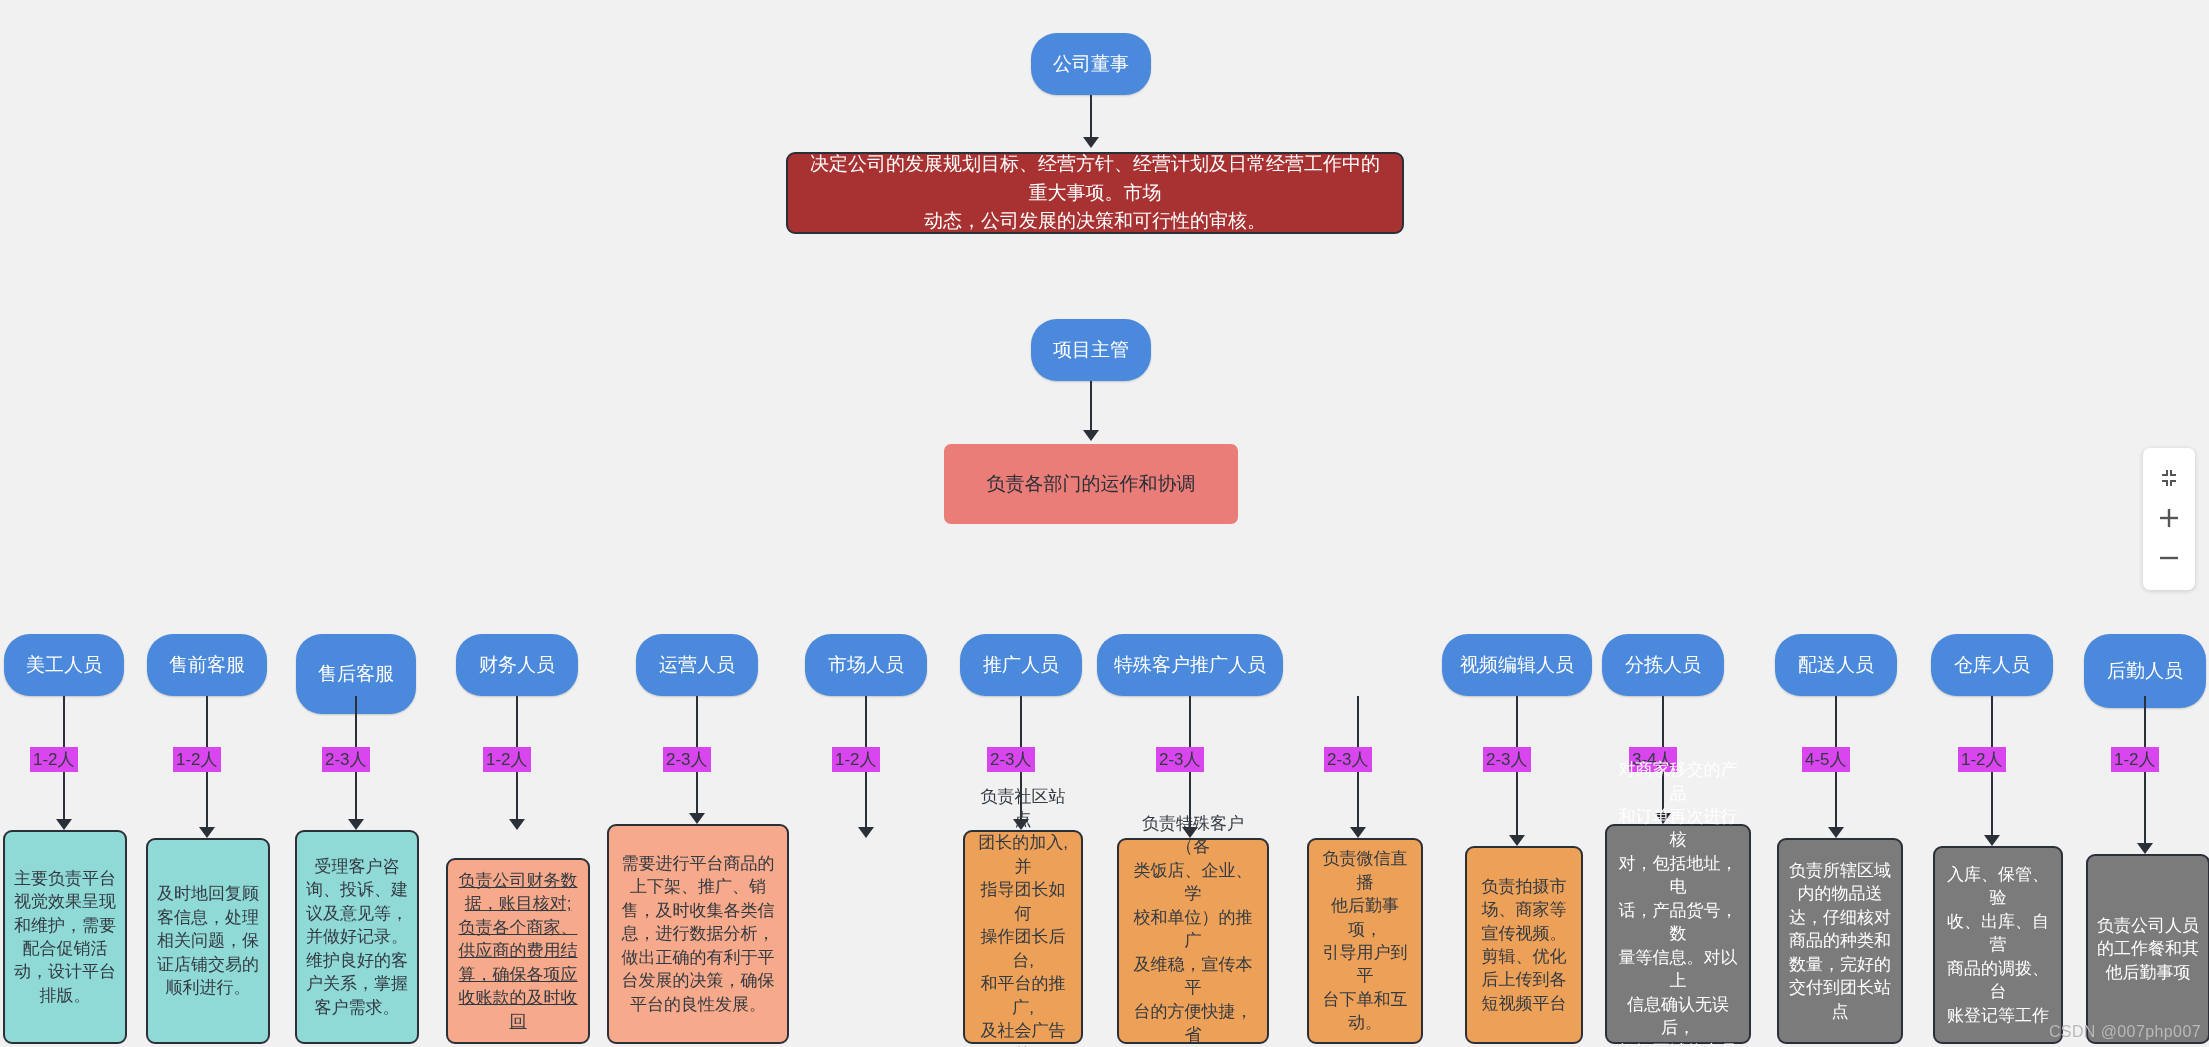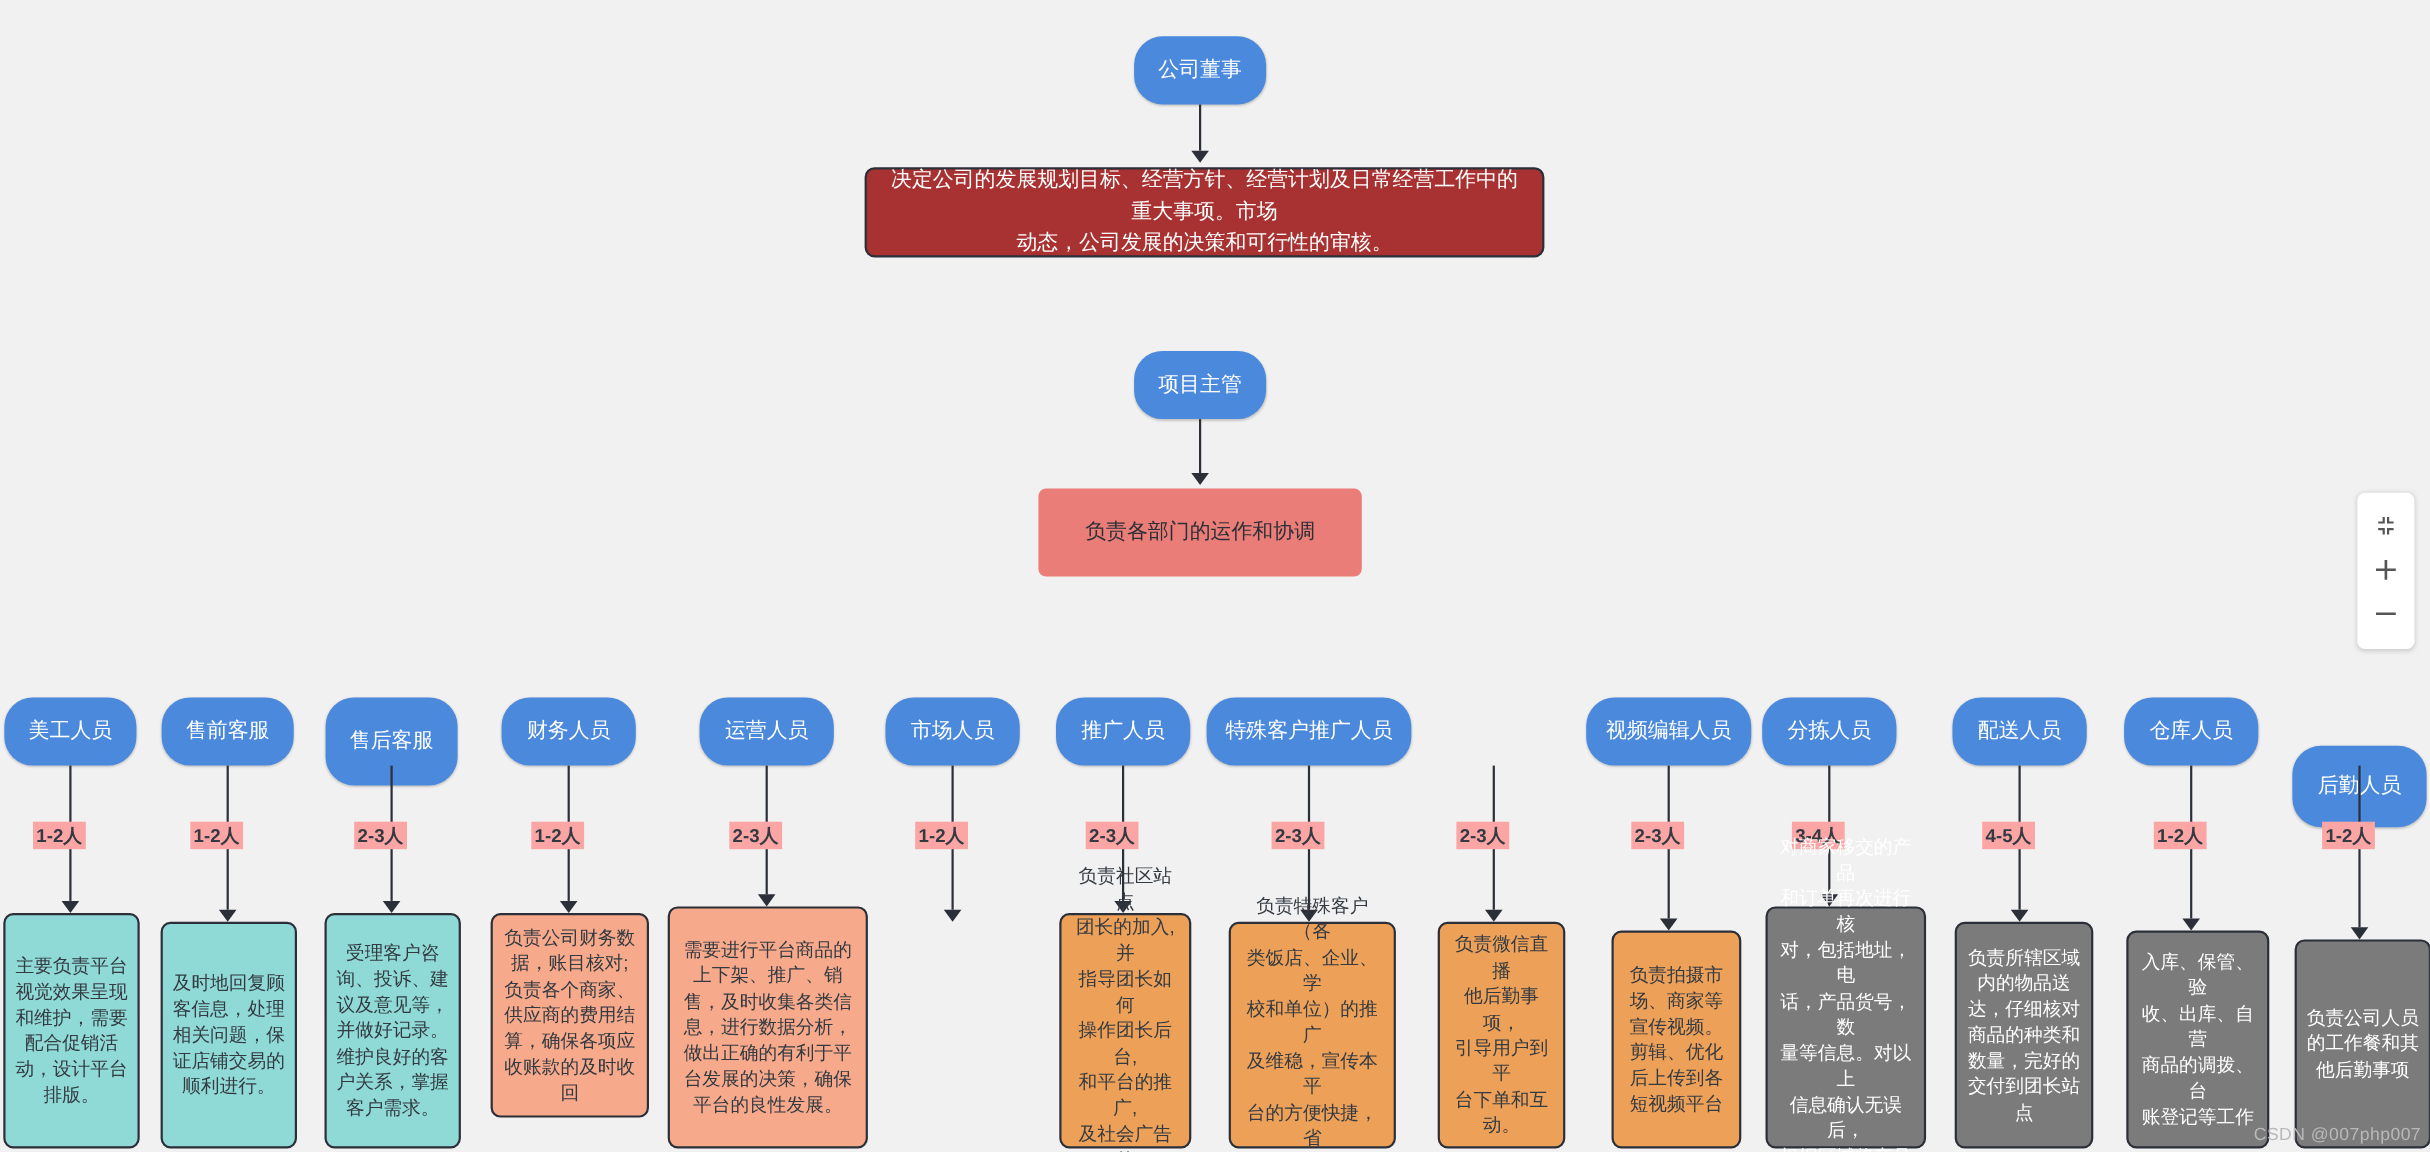--- a/index.html
+++ b/index.html
@@ -58,26 +58,25 @@
   
   .edge{position:absolute;background:#2b2f38;width:2.5px;}
   .arrowhead{
     position:absolute;width:0;height:0;
     border-left:8px solid transparent;
     border-right:8px solid transparent;
     border-top:11px solid #2b2f38;
   }
   .edge-label{
     position:absolute;
-    background:#fca5a5;
+    background:#d946ef;
     color:#333a41;
     font-size:17px;
     padding:1px 3px;
     white-space:nowrap;
-    font-weight:bold;
   }
 
   
   #zoomctl{
     position:absolute;right:14px;top:448px;
     width:52px;
     background:#ffffff;
     border-radius:7px;
     box-shadow:0 1px 5px rgba(0,0,0,.17);
     display:flex;flex-direction:column;align-items:center;
@@ -136,21 +135,21 @@
 询、投诉、建
 议及意见等，
 并做好记录。
 维护良好的客
 户关系，掌握
 客户需求。</div>
     <div class="node role" style="left: 456px; top: 634px; width: 122px; height: 62px;">财务人员</div>
     <div class="edge" style="left: 515.75px; top: 696px; height: 123px;"></div>
     <div class="arrowhead" style="left: 509px; top: 819px;"></div>
     <div class="edge-label" style="left: 483px; top: 747px;">1-2人</div>
-    <div class="node desc salmon" style="left: 446px; top: 830px; width: 144px; height: 186px;">负责公司财务数
+    <div class="node desc salmon" style="left: 446px; top: 858px; width: 144px; height: 186px; text-decoration: underline;">负责公司财务数
 据，账目核对;
 负责各个商家、
 供应商的费用结
 算，确保各项应
 收账款的及时收
 回</div>
     <div class="node role" style="left: 636px; top: 634px; width: 122px; height: 62px;">运营人员</div>
     <div class="edge" style="left: 695.75px; top: 696px; height: 117px;"></div>
     <div class="arrowhead" style="left: 689px; top: 813px;"></div>
     <div class="edge-label" style="left: 663px; top: 747px;">2-3人</div>
@@ -228,21 +227,21 @@
 交付到团长站
 点</div>
     <div class="node role" style="left: 1931px; top: 634px; width: 122px; height: 62px;">仓库人员</div>
     <div class="edge" style="left: 1990.75px; top: 696px; height: 139px;"></div>
     <div class="arrowhead" style="left: 1984px; top: 835px;"></div>
     <div class="edge-label" style="left: 1958px; top: 747px;">1-2人</div>
     <div class="node desc grey" style="left: 1933px; top: 846px; width: 130px; height: 198px;">入库、保管、验
 收、出库、自营
 商品的调拨、台
 账登记等工作</div>
-    <div class="node role" style="left: 2084px; top: 634px; width: 122px; height: 74px; margin-top: 44px;">后勤人员</div>
+    <div class="node role" style="left: 2084px; top: 634px; width: 122px; height: 74px;">后勤人员</div>
     <div class="edge" style="left: 2143.75px; top: 696px; height: 147px;"></div>
     <div class="arrowhead" style="left: 2137px; top: 843px;"></div>
     <div class="edge-label" style="left: 2111px; top: 747px;">1-2人</div>
     <div class="node desc grey" style="left: 2086px; top: 854px; width: 124px; height: 190px;">负责公司人员
 的工作餐和其
 他后勤事项</div>
   </div>
 
 <div id="zoomctl">
   <div class="zbtn">

